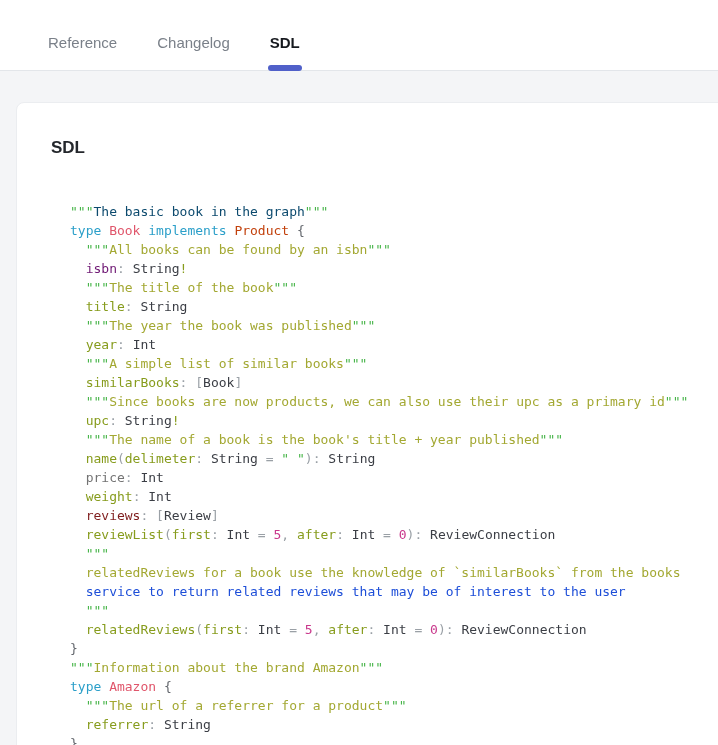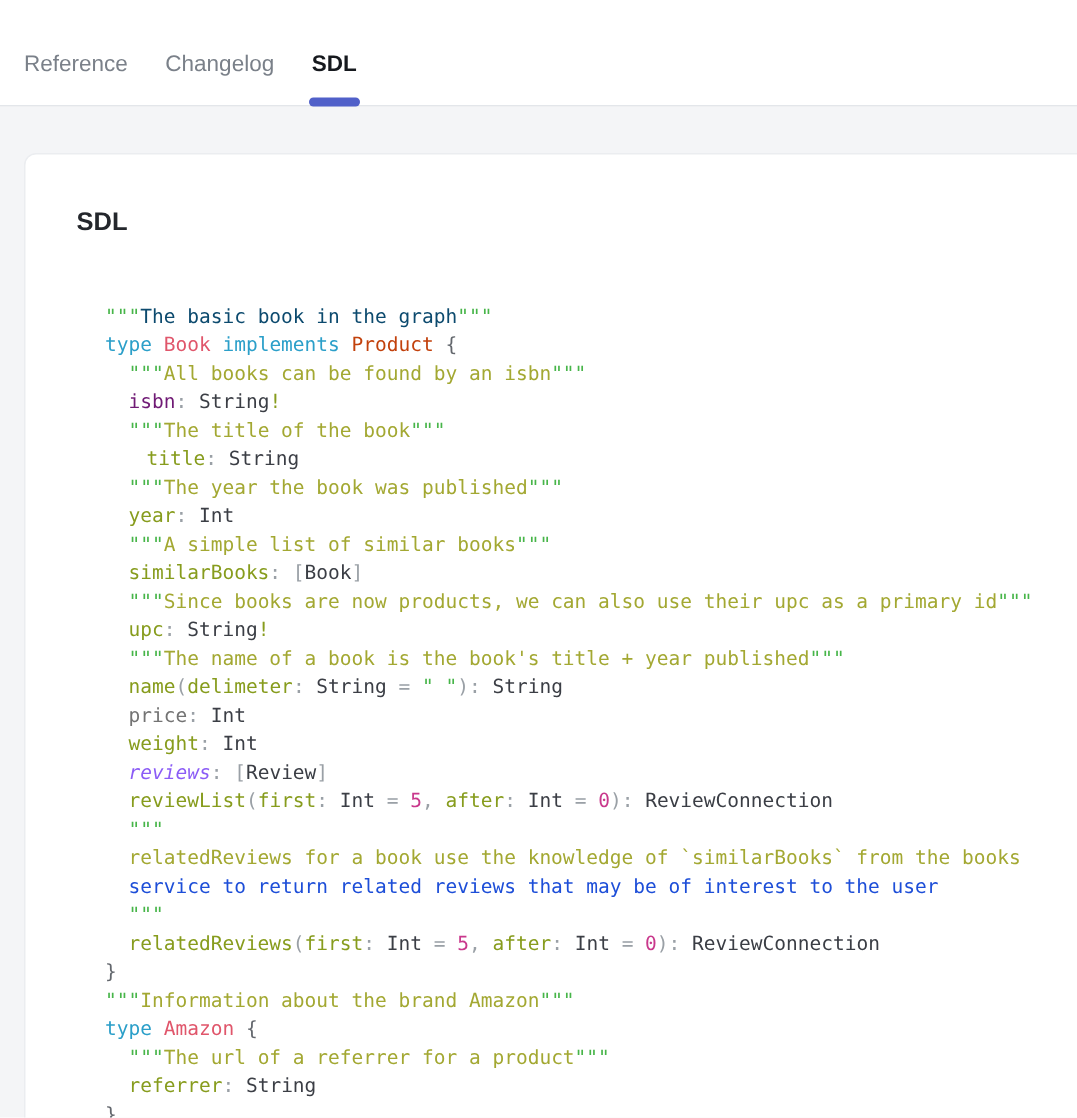--- a/index.html
+++ b/index.html
@@ -9,21 +9,21 @@
   .header {
     height:71px; background:#ffffff;
     border-bottom:1px solid var(--header-border,#e3e6ea);
     display:flex; align-items:center;
     padding:8px 0 0 16px; position:relative;
   }
   .page-title {
     font-size:30px; font-weight:700; letter-spacing:-0.4px;
     color:var(--title-color,#15181c);
   }
-  .tabs { display:flex; gap:25px; align-self:stretch; align-items:center; }
+  .tabs { display:flex; margin-left:32px; gap:40px; align-self:stretch; align-items:center; }
   .tab {
     font-size:15px; color:var(--tab-inactive,#7a8089);
     position:relative; height:100%; display:flex; align-items:center;
     padding-top:6px; cursor:pointer;
   }
   .tab.active { color:var(--tab-active,#16191e); font-weight:700; }
   .tab-indicator {
     position:absolute; bottom:-1px; left:50%; transform:translateX(-50%);
     width:34px; height:6px; border-radius:3px;
     background:var(--accent-underline,#5060c9);
@@ -61,32 +61,32 @@
 </div>
 
 <div class="card">
   <div class="card-heading">SDL</div>
   <div class="code">
       <div class="code-line"><span style="color: rgb(71, 181, 73);">"""</span><span style="color: #0c4a6e;">The basic book in the graph</span><span style="color: rgb(71, 181, 73);">"""</span></div>
       <div class="code-line"><span style="color: rgb(43, 159, 201);">type </span><span style="color: rgb(224, 86, 107);">Book </span><span style="color: rgb(43, 159, 201);">implements </span><span style="color: #c2410c;">Product </span><span style="color: rgb(99, 103, 109);">{</span></div>
       <div class="code-line"><span style="color: rgb(59, 62, 69);">  </span><span style="color: rgb(71, 181, 73);">"""</span><span style="color: rgb(163, 168, 50);">All books can be found by an isbn</span><span style="color: rgb(71, 181, 73);">"""</span></div>
       <div class="code-line"><span style="color: rgb(59, 62, 69);">  </span><span style="color: #701a75;">isbn</span><span style="color: rgb(154, 160, 166);">: </span><span style="color: rgb(59, 62, 69);">String</span><span style="color: rgb(135, 156, 29);">!</span></div>
       <div class="code-line"><span style="color: rgb(59, 62, 69);">  </span><span style="color: rgb(71, 181, 73);">"""</span><span style="color: rgb(163, 168, 50);">The title of the book</span><span style="color: rgb(71, 181, 73);">"""</span></div>
-      <div class="code-line"><span style="color: rgb(59, 62, 69);">  </span><span style="color: rgb(135, 156, 29); margin-left: 12px;">title</span><span style="color: rgb(154, 160, 166);">: </span><span style="color: rgb(59, 62, 69);">String</span></div>
+      <div class="code-line"><span style="color: rgb(59, 62, 69);">  </span><span style="color: rgb(135, 156, 29);">title</span><span style="color: rgb(154, 160, 166);">: </span><span style="color: rgb(59, 62, 69);">String</span></div>
       <div class="code-line"><span style="color: rgb(59, 62, 69);">  </span><span style="color: rgb(71, 181, 73);">"""</span><span style="color: rgb(163, 168, 50);">The year the book was published</span><span style="color: rgb(71, 181, 73);">"""</span></div>
       <div class="code-line"><span style="color: rgb(59, 62, 69);">  </span><span style="color: rgb(135, 156, 29);">year</span><span style="color: rgb(154, 160, 166);">: </span><span style="color: rgb(59, 62, 69);">Int</span></div>
       <div class="code-line"><span style="color: rgb(59, 62, 69);">  </span><span style="color: rgb(71, 181, 73);">"""</span><span style="color: rgb(163, 168, 50);">A simple list of similar books</span><span style="color: rgb(71, 181, 73);">"""</span></div>
       <div class="code-line"><span style="color: rgb(59, 62, 69);">  </span><span style="color: rgb(135, 156, 29);">similarBooks</span><span style="color: rgb(154, 160, 166);">: [</span><span style="color: rgb(59, 62, 69);">Book</span><span style="color: rgb(154, 160, 166);">]</span></div>
       <div class="code-line"><span style="color: rgb(59, 62, 69);">  </span><span style="color: rgb(71, 181, 73);">"""</span><span style="color: rgb(163, 168, 50);">Since books are now products, we can also use their upc as a primary id</span><span style="color: rgb(71, 181, 73);">"""</span></div>
       <div class="code-line"><span style="color: rgb(59, 62, 69);">  </span><span style="color: rgb(135, 156, 29);">upc</span><span style="color: rgb(154, 160, 166);">: </span><span style="color: rgb(59, 62, 69);">String</span><span style="color: rgb(135, 156, 29);">!</span></div>
       <div class="code-line"><span style="color: rgb(59, 62, 69);">  </span><span style="color: rgb(71, 181, 73);">"""</span><span style="color: rgb(163, 168, 50);">The name of a book is the book's title + year published</span><span style="color: rgb(71, 181, 73);">"""</span></div>
       <div class="code-line"><span style="color: rgb(59, 62, 69);">  </span><span style="color: rgb(135, 156, 29);">name</span><span style="color: rgb(154, 160, 166);">(</span><span style="color: rgb(135, 156, 29);">delimeter</span><span style="color: rgb(154, 160, 166);">: </span><span style="color: rgb(59, 62, 69);">String</span><span style="color: rgb(154, 160, 166);"> = </span><span style="color: rgb(71, 181, 73);">" "</span><span style="color: rgb(154, 160, 166);">): </span><span style="color: rgb(59, 62, 69);">String</span></div>
       <div class="code-line"><span style="color: rgb(59, 62, 69);">  </span><span style="color: #737373;">price</span><span style="color: rgb(154, 160, 166);">: </span><span style="color: rgb(59, 62, 69);">Int</span></div>
       <div class="code-line"><span style="color: rgb(59, 62, 69);">  </span><span style="color: rgb(135, 156, 29);">weight</span><span style="color: rgb(154, 160, 166);">: </span><span style="color: rgb(59, 62, 69);">Int</span></div>
-      <div class="code-line"><span style="color: rgb(59, 62, 69);">  </span><span style="color: #8b5cf6; font-style: italic;">reviews</span><span style="color: rgb(154, 160, 166);">: [</span><span style="color: rgb(59, 62, 69);">Review</span><span style="color: rgb(154, 160, 166);">]</span></div>
+      <div class="code-line"><span style="color: rgb(59, 62, 69);">  </span><span style="color: #7f1d1d;">reviews</span><span style="color: rgb(154, 160, 166);">: [</span><span style="color: rgb(59, 62, 69);">Review</span><span style="color: rgb(154, 160, 166);">]</span></div>
       <div class="code-line"><span style="color: rgb(59, 62, 69);">  </span><span style="color: rgb(135, 156, 29);">reviewList</span><span style="color: rgb(154, 160, 166);">(</span><span style="color: rgb(135, 156, 29);">first</span><span style="color: rgb(154, 160, 166);">: </span><span style="color: rgb(59, 62, 69);">Int</span><span style="color: rgb(154, 160, 166);"> = </span><span style="color: rgb(201, 56, 140);">5</span><span style="color: rgb(154, 160, 166);">, </span><span style="color: rgb(135, 156, 29);">after</span><span style="color: rgb(154, 160, 166);">: </span><span style="color: rgb(59, 62, 69);">Int</span><span style="color: rgb(154, 160, 166);"> = </span><span style="color: rgb(201, 56, 140);">0</span><span style="color: rgb(154, 160, 166);">): </span><span style="color: rgb(59, 62, 69);">ReviewConnection</span></div>
       <div class="code-line"><span style="color: rgb(59, 62, 69);">  </span><span style="color: rgb(71, 181, 73);">"""</span></div>
       <div class="code-line"><span style="color: rgb(59, 62, 69);">  </span><span style="color: rgb(163, 168, 50);">relatedReviews for a book use the knowledge of `similarBooks` from the books</span></div>
       <div class="code-line"><span style="color: rgb(59, 62, 69);">  </span><span style="color: #1d4ed8;">service to return related reviews that may be of interest to the user</span></div>
       <div class="code-line"><span style="color: rgb(59, 62, 69);">  </span><span style="color: rgb(71, 181, 73);">"""</span></div>
       <div class="code-line"><span style="color: rgb(59, 62, 69);">  </span><span style="color: rgb(135, 156, 29);">relatedReviews</span><span style="color: rgb(154, 160, 166);">(</span><span style="color: rgb(135, 156, 29);">first</span><span style="color: rgb(154, 160, 166);">: </span><span style="color: rgb(59, 62, 69);">Int</span><span style="color: rgb(154, 160, 166);"> = </span><span style="color: rgb(201, 56, 140);">5</span><span style="color: rgb(154, 160, 166);">, </span><span style="color: rgb(135, 156, 29);">after</span><span style="color: rgb(154, 160, 166);">: </span><span style="color: rgb(59, 62, 69);">Int</span><span style="color: rgb(154, 160, 166);"> = </span><span style="color: rgb(201, 56, 140);">0</span><span style="color: rgb(154, 160, 166);">): </span><span style="color: rgb(59, 62, 69);">ReviewConnection</span></div>
       <div class="code-line"><span style="color: rgb(99, 103, 109);">}</span></div>
       <div class="code-line"><span style="color: rgb(71, 181, 73);">"""</span><span style="color: rgb(163, 168, 50);">Information about the brand Amazon</span><span style="color: rgb(71, 181, 73);">"""</span></div>
       <div class="code-line"><span style="color: rgb(43, 159, 201);">type </span><span style="color: rgb(224, 86, 107);">Amazon </span><span style="color: rgb(99, 103, 109);">{</span></div>
       <div class="code-line"><span style="color: rgb(59, 62, 69);">  </span><span style="color: rgb(71, 181, 73);">"""</span><span style="color: rgb(163, 168, 50);">The url of a referrer for a product</span><span style="color: rgb(71, 181, 73);">"""</span></div>

